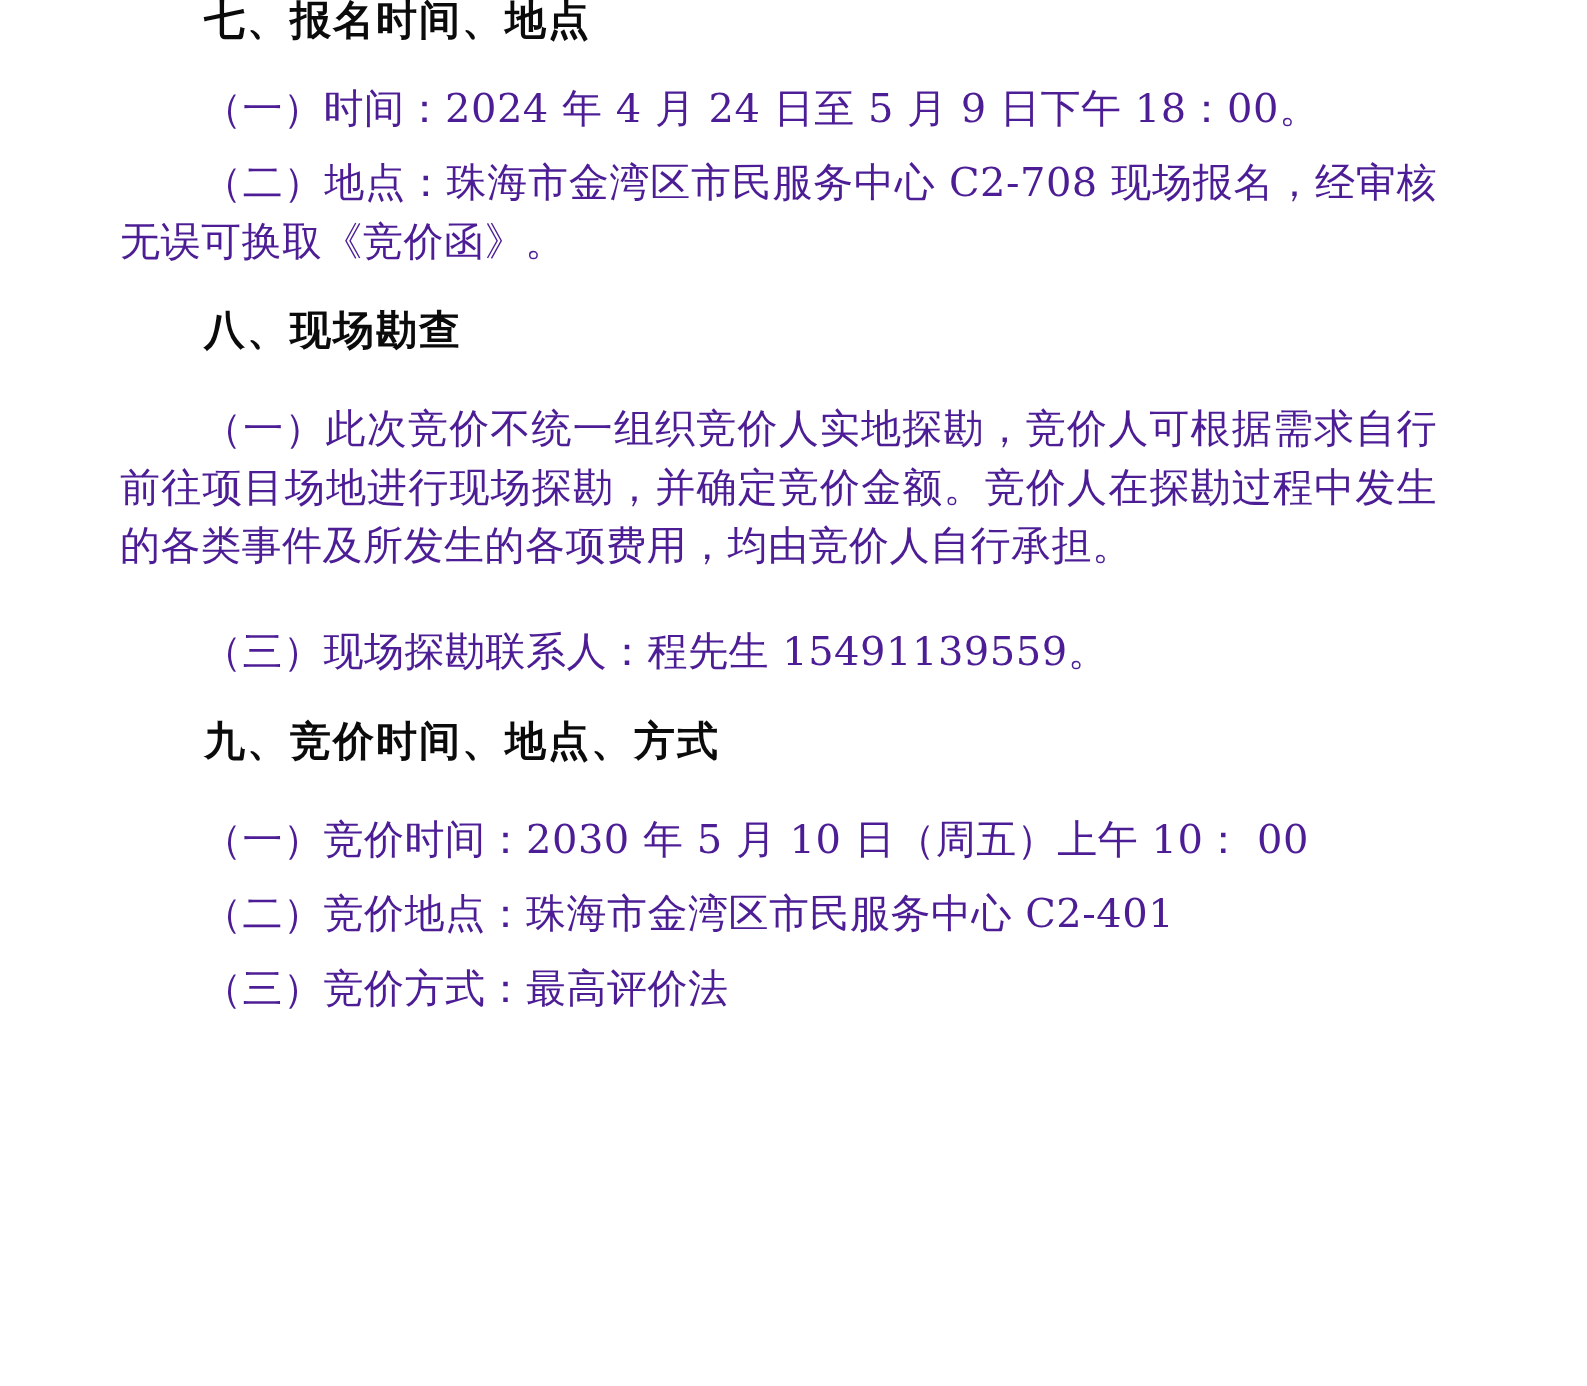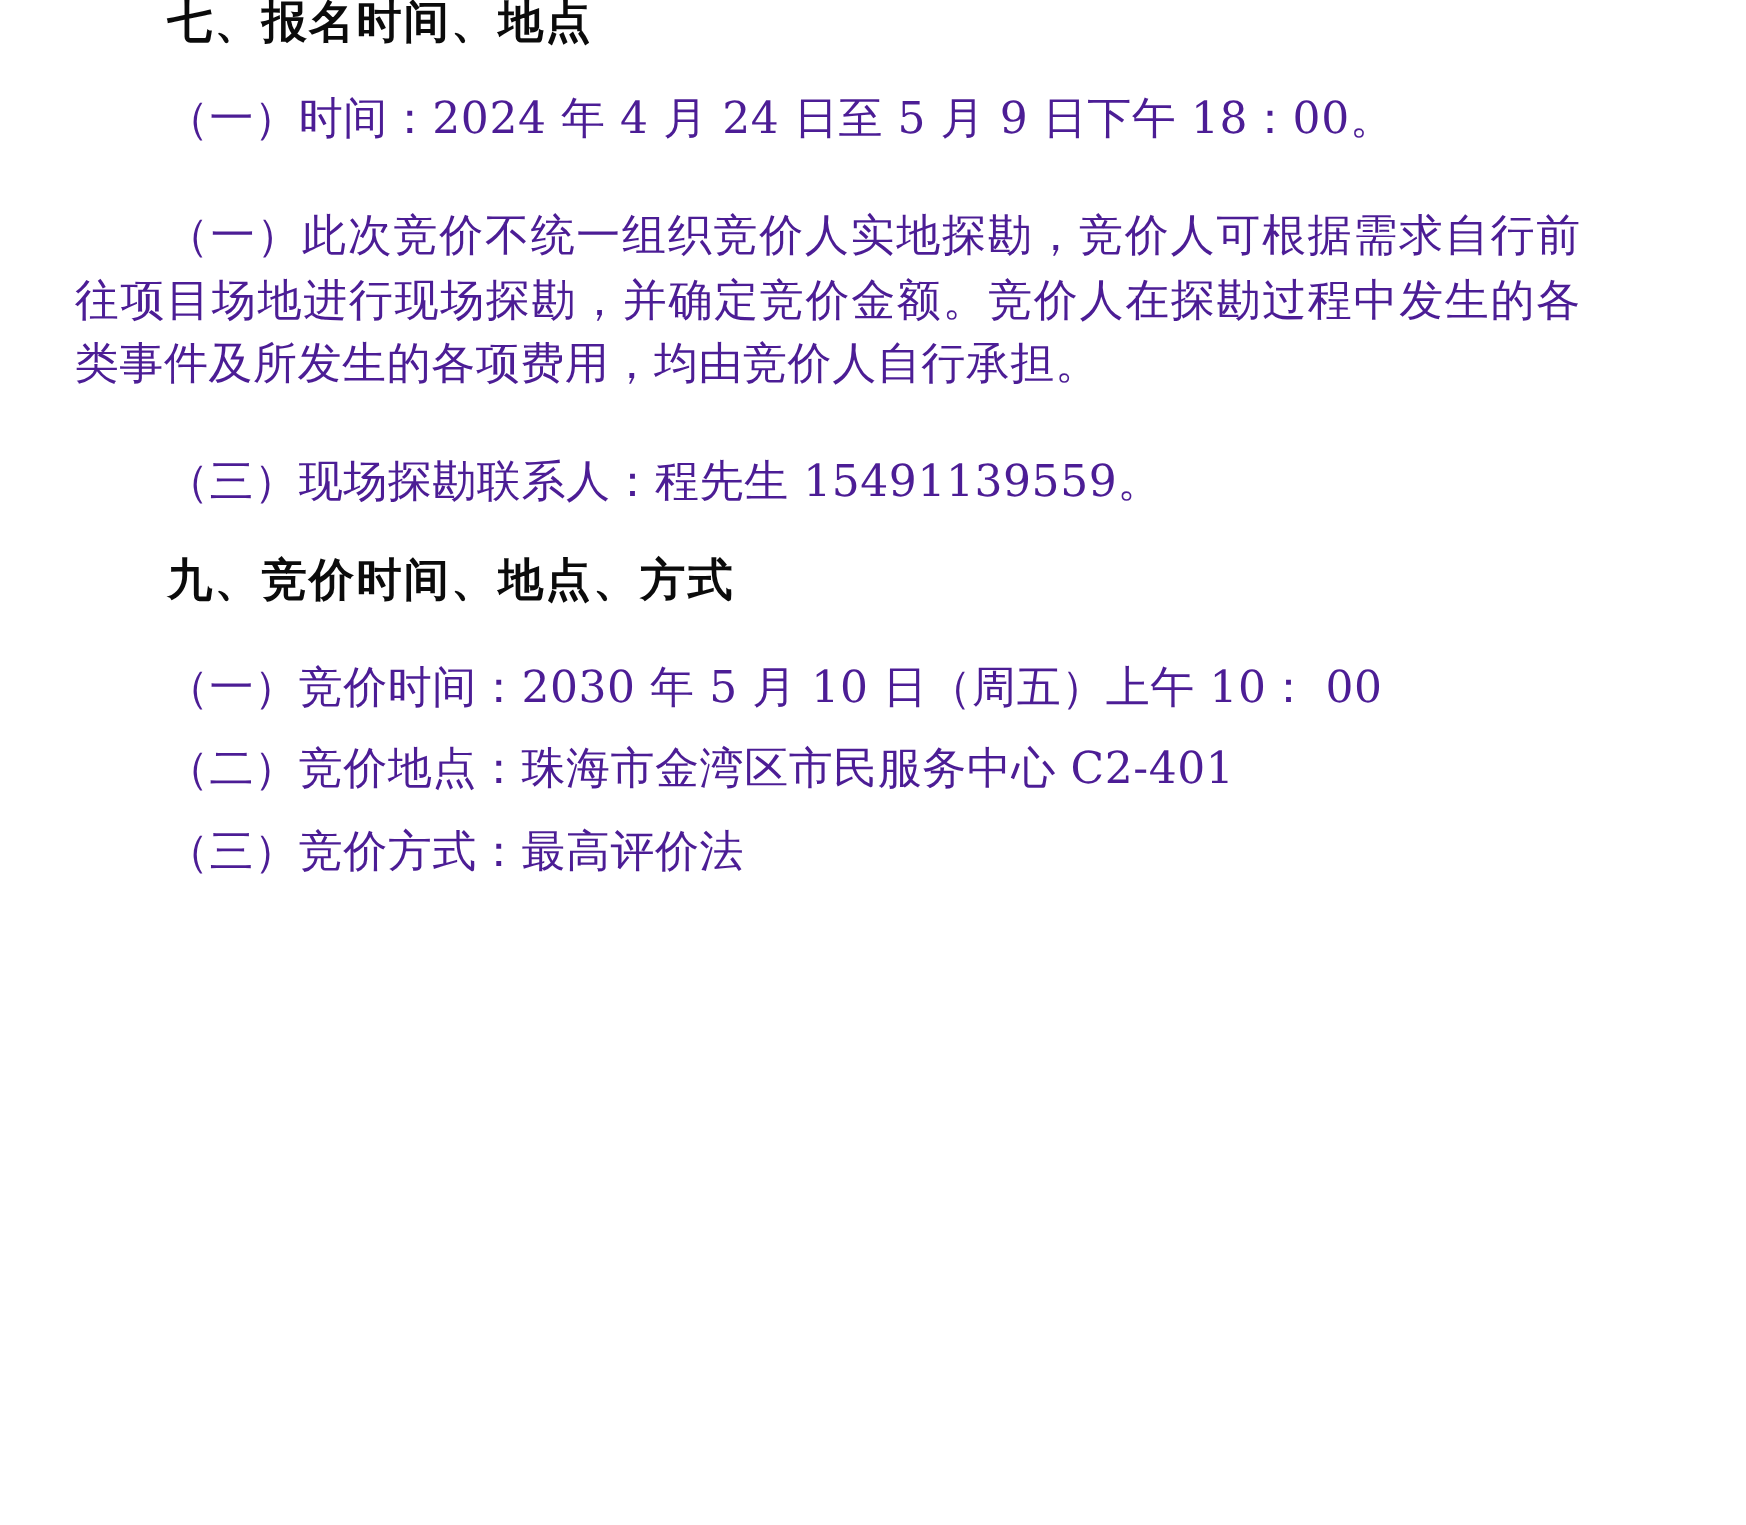--- a/index.html
+++ b/index.html
@@ -11,21 +11,21 @@
     width: 1587px;
     height: 1386px;
     font-family: "DejaVu Serif", "Liberation Serif", serif;
     color: #101010;
     overflow: hidden;
   }
   .page {
     width: 1587px;
     height: 1386px;
     box-sizing: border-box;
-    padding: 0 150px 0 68px;
+    padding: 0 150px 0 120px;
     position: relative;
   }
   .heading {
     font-family: "DejaVu Sans", "Liberation Sans", sans-serif;
     font-weight: bold;
     font-size: 41px;
     line-height: 1.0;
     letter-spacing: 2px;
     margin: 0;
     padding: 0;
@@ -52,21 +52,23 @@
 </style>
 </head>
 <body>
 
 <div class="page">
 
   <h2 class="heading">七、报名时间、地点</h2>
 
   <p class="para indent gap-after-h1">（一）时间：2024 年 4 月 24 日至 5 月 9 日下午 18：00。</p>
 
+  <p class="para indent gap-small">（二）地点：珠海市金湾区市民服务中心 C2-708 现场报名，经审核无误可换取《竞价函》。</p>
 
+  <h2 class="heading block-sec8">八、现场勘查</h2>
 
   <p class="para indent gap-med">（一）此次竞价不统一组织竞价人实地探勘，竞价人可根据需求自行前往项目场地进行现场探勘，并确定竞价金额。竞价人在探勘过程中发生的各类事件及所发生的各项费用，均由竞价人自行承担。</p>
 
 
   <p class="para indent gap-med">（三）现场探勘联系人：程先生 15491139559。</p>
 
   <h2 class="heading block-sec8">九、竞价时间、地点、方式</h2>
 
   <p class="para indent gap-med">（一）竞价时间：2030 年 5 月 10 日（周五）上午 10： 00</p>
 

